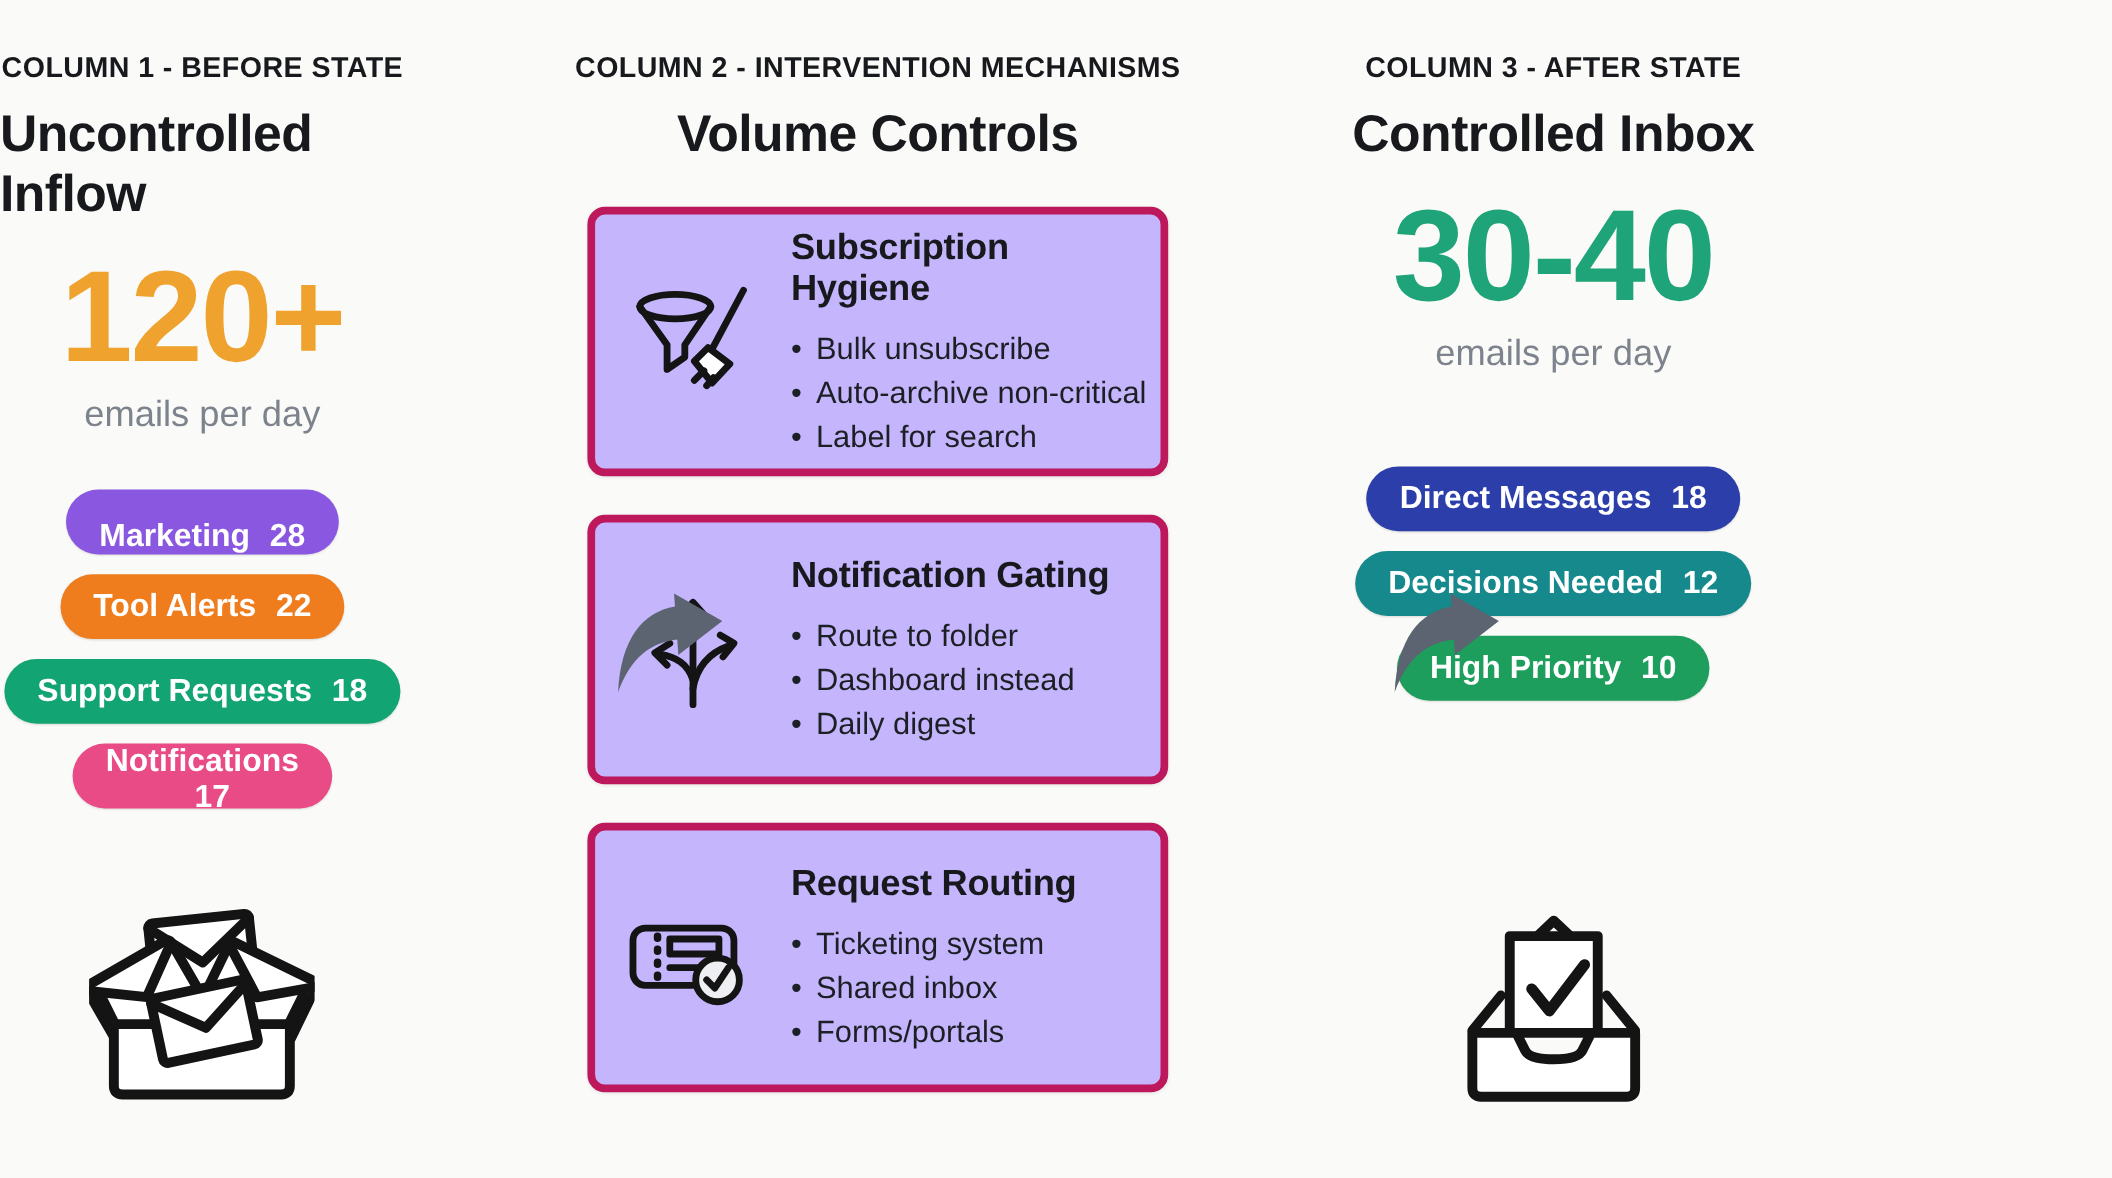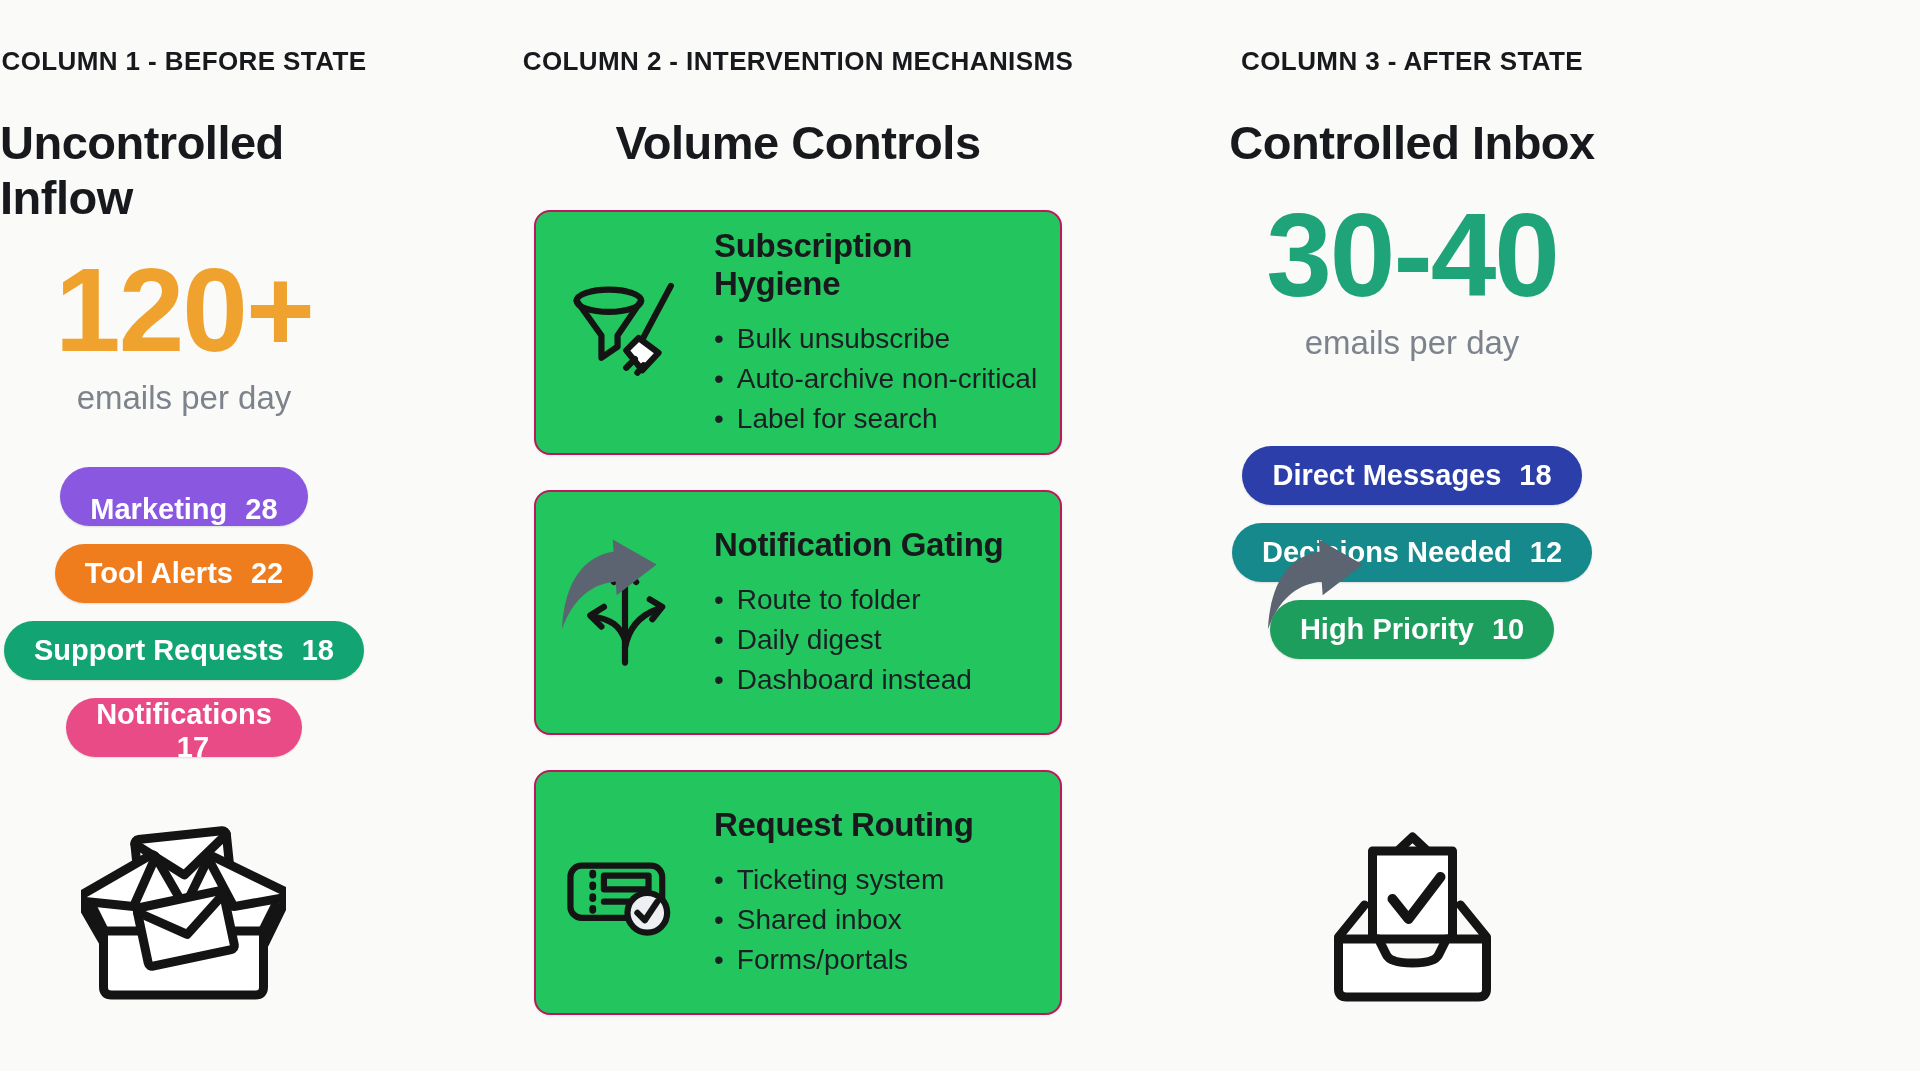--- a/index.html
+++ b/index.html
@@ -8,42 +8,42 @@
     background:#fafaf8;
     font-family:"Liberation Sans","DejaVu Sans",sans-serif;
     color:#17191d;
     position:relative;overflow:hidden;
   }
   .layout{display:flex;width:1596px;height:1071px;gap:38px;}
   .col{width:560px;display:flex;flex-direction:column;align-items:center;padding-top:46px;box-sizing:border-box;}
   .gap{width:120px;}
 
   .kicker{font-size:26px;font-weight:700;letter-spacing:.4px;color:#17191d;white-space:nowrap;}
-  .col-title{font-size:47px;font-weight:800;margin-top:38px;letter-spacing:-.5px;}
+  .col-title{font-size:47px;font-weight:800;margin-top:16px;letter-spacing:-.5px;}
 
   .metric{font-size:118px;font-weight:800;line-height:1;margin-top:26px;letter-spacing:-2px;}
   .metric-caption{font-size:33px;color:#7d838c;margin-top:10px;}
 
   .pills{display:flex;flex-direction:column;align-items:center;gap:18px;}
   .pills.before{margin-top:50px;}
   .pills.after{margin-top:84px;}
   .pill{
     height:59px;border-radius:30px;display:inline-flex;align-items:center;
     padding:0 30px;color:#fff;font-size:29px;font-weight:600;white-space:nowrap;
     box-shadow:0 1px 2px rgba(0,0,0,.12);
   }
   .pill .count{font-weight:800;margin-left:18px;}
 
   .bottom-icon{margin-top:auto;margin-bottom:56px;}
   .bottom-icon svg{display:block;}
 
   .cards{display:flex;flex-direction:column;gap:35px;margin-top:40px;}
   .card{
     width:528px;height:245px;box-sizing:border-box;
-    background:#22c55e;border:2px solid #be185d;border-radius:16px;
+    background:#c4b5fd;border:7px solid #be185d;border-radius:16px;
     box-shadow:0 1px 3px rgba(20,25,40,.07);
     display:flex;align-items:center;
   }
   .card-icon{width:178px;display:flex;justify-content:center;align-items:center;flex:0 0 178px;}
   .card-body{flex:1;padding-right:16px;}
   .card-title{font-size:33px;font-weight:800;margin-bottom:16px;letter-spacing:-.3px;}
   .card-bullet{font-size:28px;color:#1c1f24;line-height:40px;white-space:nowrap;}
   .card-bullet::before{content:"•";margin-right:13px;}
 
   .flow-arrow{position:absolute;width:106px;height:96px;}
@@ -148,22 +148,22 @@
               <path d="M50 72 C46 60 38 55 25 53"></path>
               <polyline points="33,45 22,52 31,61"></polyline>
               <path d="M50 78 C53 62 62 52 76 47"></path>
               <polyline points="70,39 80,45 72,55"></polyline>
             </g>
           </svg>
         </div>
         <div class="card-body">
           <div class="card-title">Notification Gating</div>
           <div class="card-bullet">Route to folder</div>
+          <div class="card-bullet">Dashboard instead</div>
           <div class="card-bullet">Daily digest</div>
-          <div class="card-bullet">Dashboard instead</div>
         </div>
       </div>
 
       <div class="card">
         <div class="card-icon">
           <svg width="124" height="124" viewBox="0 0 100 100">
             <g class="ink" stroke-width="5">
               <rect x="6" y="28" width="74" height="42" rx="9"></rect>
               <line x1="24" y1="34" x2="24" y2="64" stroke-dasharray="1.5 8" stroke-width="5.5"></line>
               <rect x="33" y="36" width="36" height="11"></rect>

